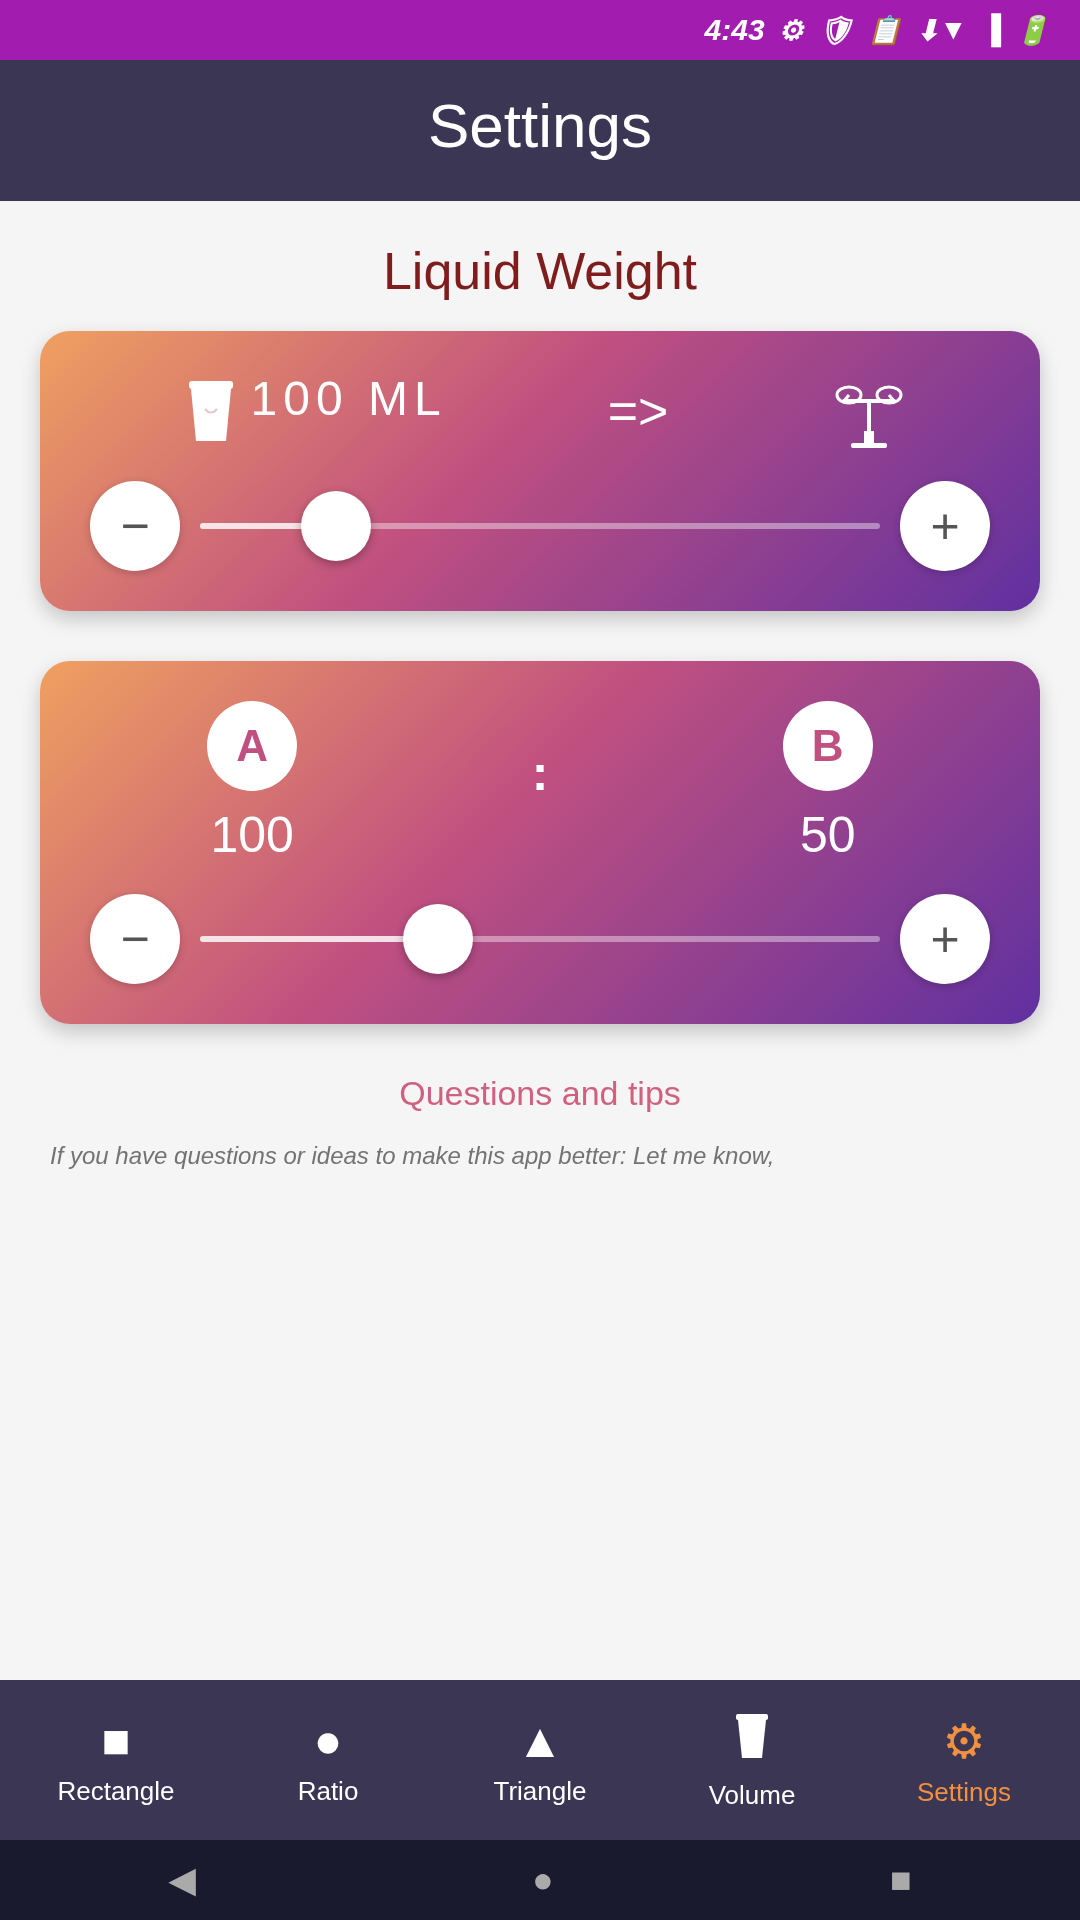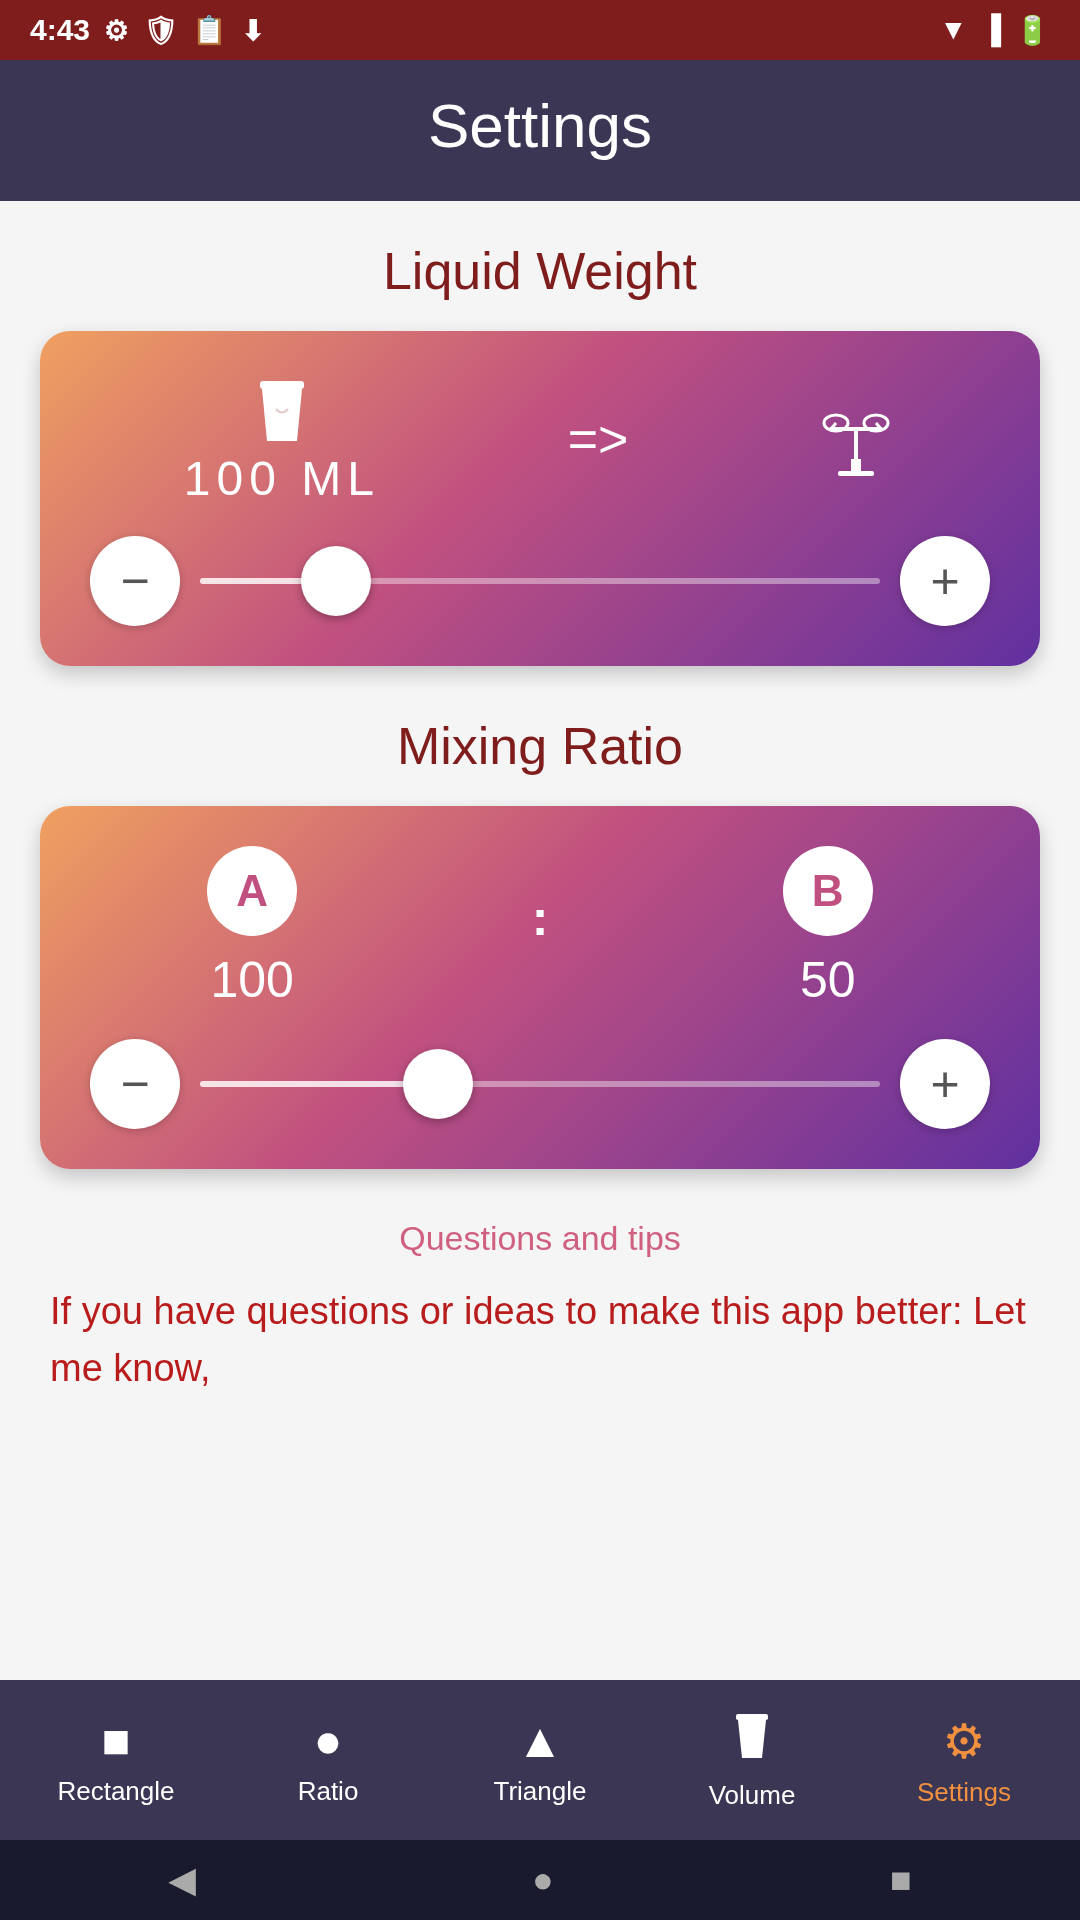--- a/index.html
+++ b/index.html
@@ -10,30 +10,31 @@
       height: 1920px;
       background: #f0f0f0;
       font-family: 'Segoe UI', Arial, sans-serif;
       overflow: hidden;
       display: flex;
       flex-direction: column;
     }
 
     
     .status-bar {
-      background: #7f1d1d;
+      background: #a21caf;
       height: 60px;
       display: flex;
       align-items: center;
-      justify-content: space-between;
+      justify-content: flex-end;
       padding: 0 30px;
       color: white;
       font-size: 28px;
       font-weight: 600;
       flex-shrink: 0;
+      font-style: italic;
     }
     .status-left { display: flex; align-items: center; gap: 14px; }
     .status-right { display: flex; align-items: center; gap: 14px; }
     .status-time { font-size: 30px; font-weight: 700; }
 
     
     .header {
       background: #3a3654;
       padding: 30px 0 40px;
       text-align: center;
@@ -80,22 +81,22 @@
     
     .liquid-row {
       display: flex;
       align-items: center;
       justify-content: space-around;
       margin-bottom: 30px;
     }
 
     .liquid-unit {
       display: flex;
-      flex-direction: column;
-      align-items: center;
+      flex-direction: row;
+      align-items: flex-start;
       color: white;
     }
 
     .arrow-icon {
       color: white;
       font-size: 50px;
       font-weight: 300;
     }
 
     
@@ -199,24 +200,25 @@
     
     .questions-title {
       text-align: center;
       color: #d06080;
       font-size: 34px;
       font-weight: 400;
       margin-bottom: 25px;
     }
 
     .questions-text {
-      color: #b91c1c;
-      font-size: 38px;
+      color: #737373;
+      font-size: 24px;
       line-height: 1.5;
       padding: 0 10px;
+      font-style: italic;
     }
 
     
     .bottom-nav {
       background: #3a3654;
       height: 160px;
       display: flex;
       align-items: center;
       justify-content: space-around;
       flex-shrink: 0;
@@ -335,21 +337,20 @@
       <div class="slider-container">
         <div class="slider-track">
           <div class="slider-fill" style="width:20%;"></div>
           <div class="slider-thumb" style="left:20%;"></div>
         </div>
       </div>
       <button class="circle-btn">+</button>
     </div>
   </div>
 
-  <div class="section-title">Mixing Ratio</div>
 
   <div class="card card-mixing">
     <div class="mixing-row">
 
       <div class="mixing-unit">
         <div class="mixing-badge">
           <span>A</span>
         </div>
         <div class="mixing-value">100</div>
       </div>

